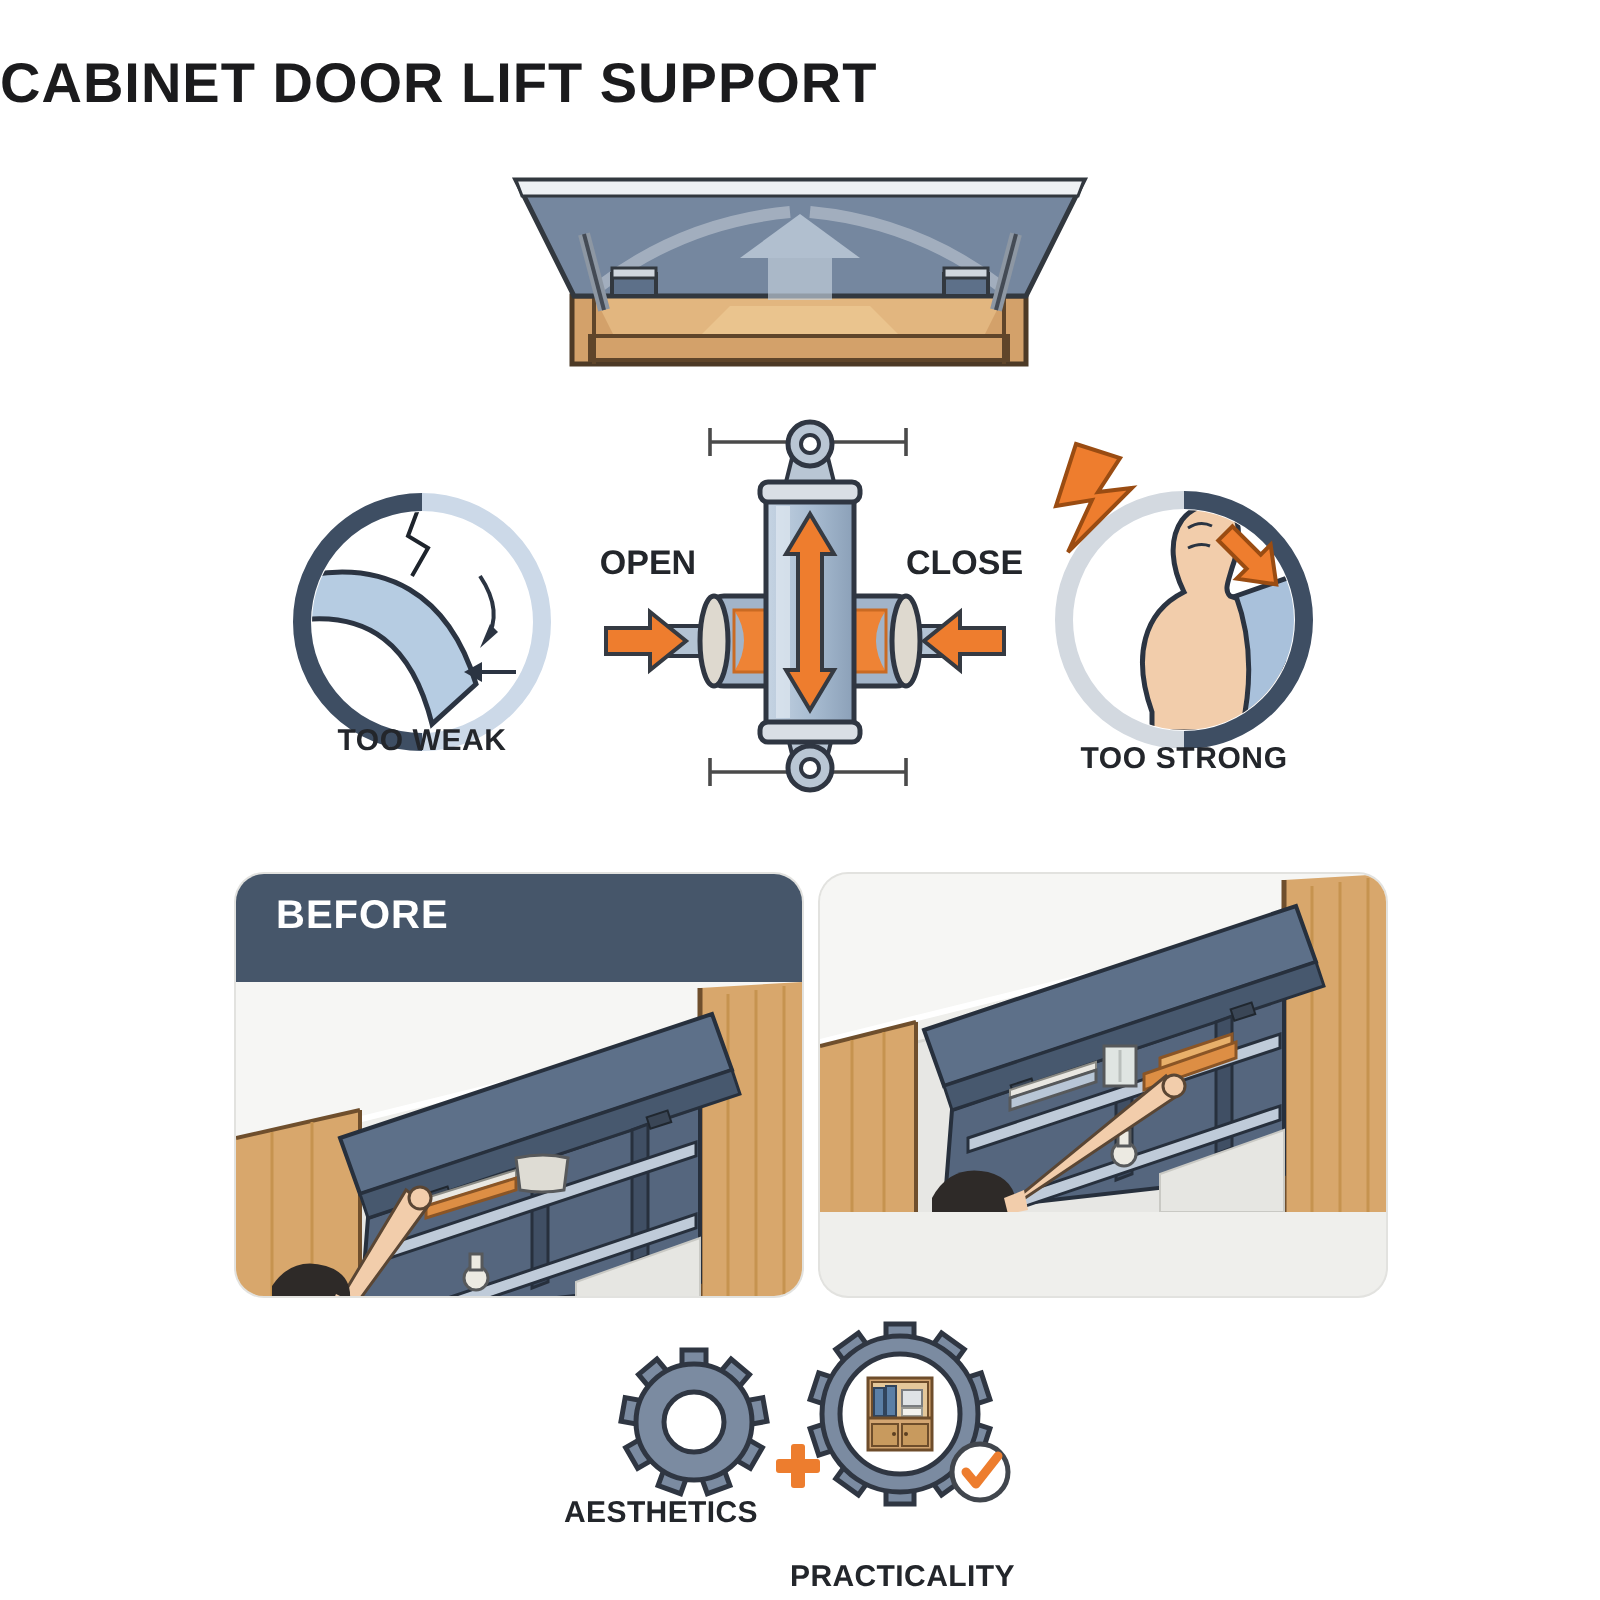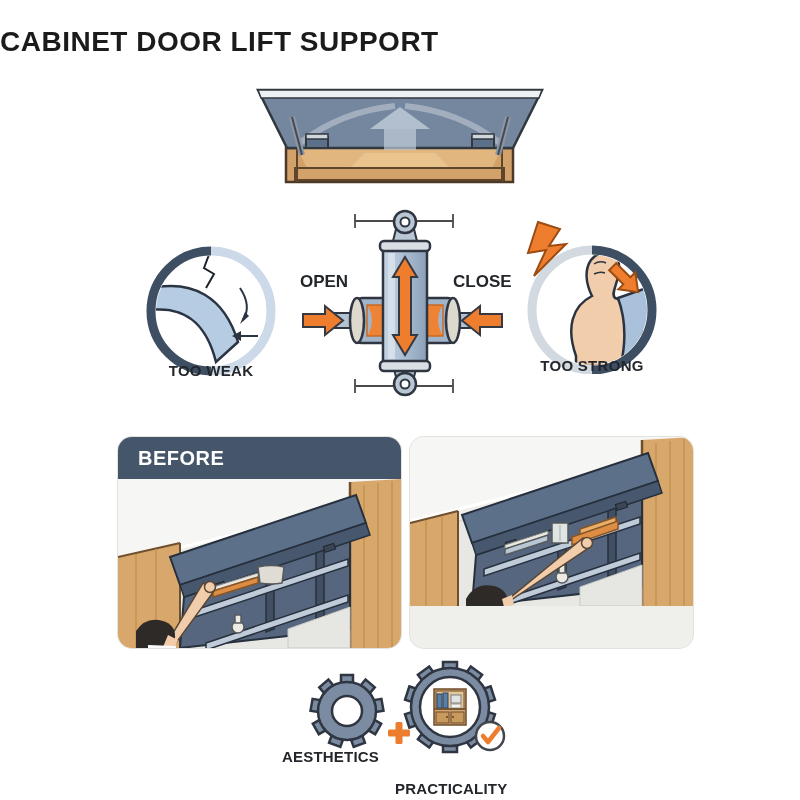--- a/index.html
+++ b/index.html
@@ -5,21 +5,21 @@
   html,body{margin:0;padding:0;background:#fff;}
   #stage{position:relative;width:800px;height:800px;background:#ffffff;overflow:hidden;
          font-family:"Liberation Sans",sans-serif;}
   .abs{position:absolute;}
   .title{top:26px;left:0;width:800px;text-align:left;font-size:28px;font-weight:bold;
          color:#1b1b1d;letter-spacing:.5px;}
   .side-label{font-size:15px;font-weight:bold;color:#23262b;text-align:center;letter-spacing:.3px;}
   .strut-label{font-size:17px;font-weight:bold;color:#23262b;text-align:center;}
   .panel{width:283px;height:211px;border-radius:14px;overflow:hidden;background:#efefec;
          box-shadow:0 0 0 1px #e2e2df;}
-  .panel-header{height:42px;background:#46566a;color:#fff;font-size:20px;font-weight:bold;
+  .panel-header{height:54px;background:#46566a;color:#fff;font-size:20px;font-weight:bold;
                 line-height:42px;padding-left:20px;letter-spacing:.5px;}
   .benefit-label{font-size:15px;font-weight:bold;color:#23262b;text-align:left;letter-spacing:.2px;}
   svg{display:block;}
 </style>
 </head>
 <body>
 
 <div id="stage">
 
   <div class="abs title">CABINET DOOR LIFT SUPPORT</div>
@@ -148,21 +148,21 @@
                C 97,30 95,42 92,50 C 90,57 88,61 91,64 C 108,69 118,82 118,98 L 118,132 L 52,132 Z" fill="#f2cdab" stroke="#2b3442" stroke-width="2.5"></path>
       <path d="M 94,64 L 134,50 Q 146,92 137,126 L 97,130 Q 105,94 94,64 Z" fill="#a9c1db" stroke="#2b3442" stroke-width="2.5"></path>
       <path d="M 70,30 q 6,-4 12,-1" fill="none" stroke="#2b3442" stroke-width="1.5"></path>
       <path d="M 70,40 q 6,-3 11,-1" fill="none" stroke="#2b3442" stroke-width="1.5"></path>
     </g>
     <g transform="rotate(45 100 44)">
       <path d="M 84,39 H 104 V 32 L 120,44 L 104,56 V 49 H 84 Z" fill="#ee7d2e" stroke="#9a4c12" stroke-width="2"></path>
     </g>
     <polygon points="14,-12 36,-5 25,12 42,10 10,42 22,16 4,19" fill="#ee7d2e" stroke="#9a4c12" stroke-width="2"></polygon>
   </svg>
-  <div class="abs side-label" style="left:527px;top:357px;width:130px">TOO STRONG</div>
+  <div class="abs side-label" style="left:527px;top:371px;width:130px">TOO STRONG</div>
 
   <div class="abs panel" style="left:118px;top:437px">
     <div class="panel-header">BEFORE</div>
     <svg width="283" height="169" viewBox="0 0 283 169">
       <rect width="283" height="169" fill="#e7e7e4"></rect>
       <polygon points="0,0 283,0 283,14 0,84" fill="#f6f6f4"></polygon>
       <polygon points="0,84 283,14 283,26 0,96" fill="#efefec"></polygon>
       <line x1="0" y1="84" x2="283" y2="14" stroke="#ffffff" stroke-width="3"></line>
       <line x1="0" y1="96" x2="283" y2="26" stroke="#d7d7d3" stroke-width="1.5"></line>
 

